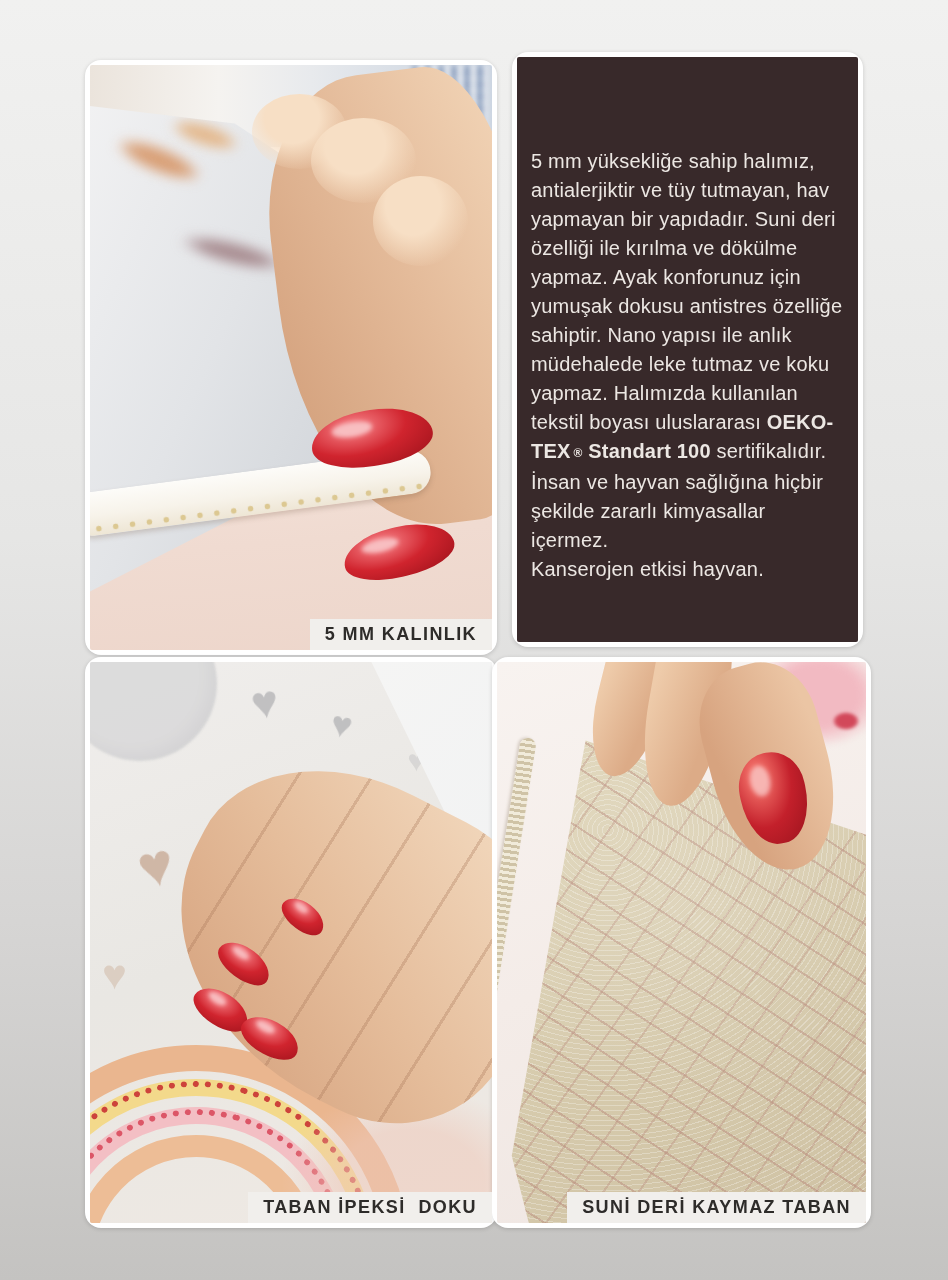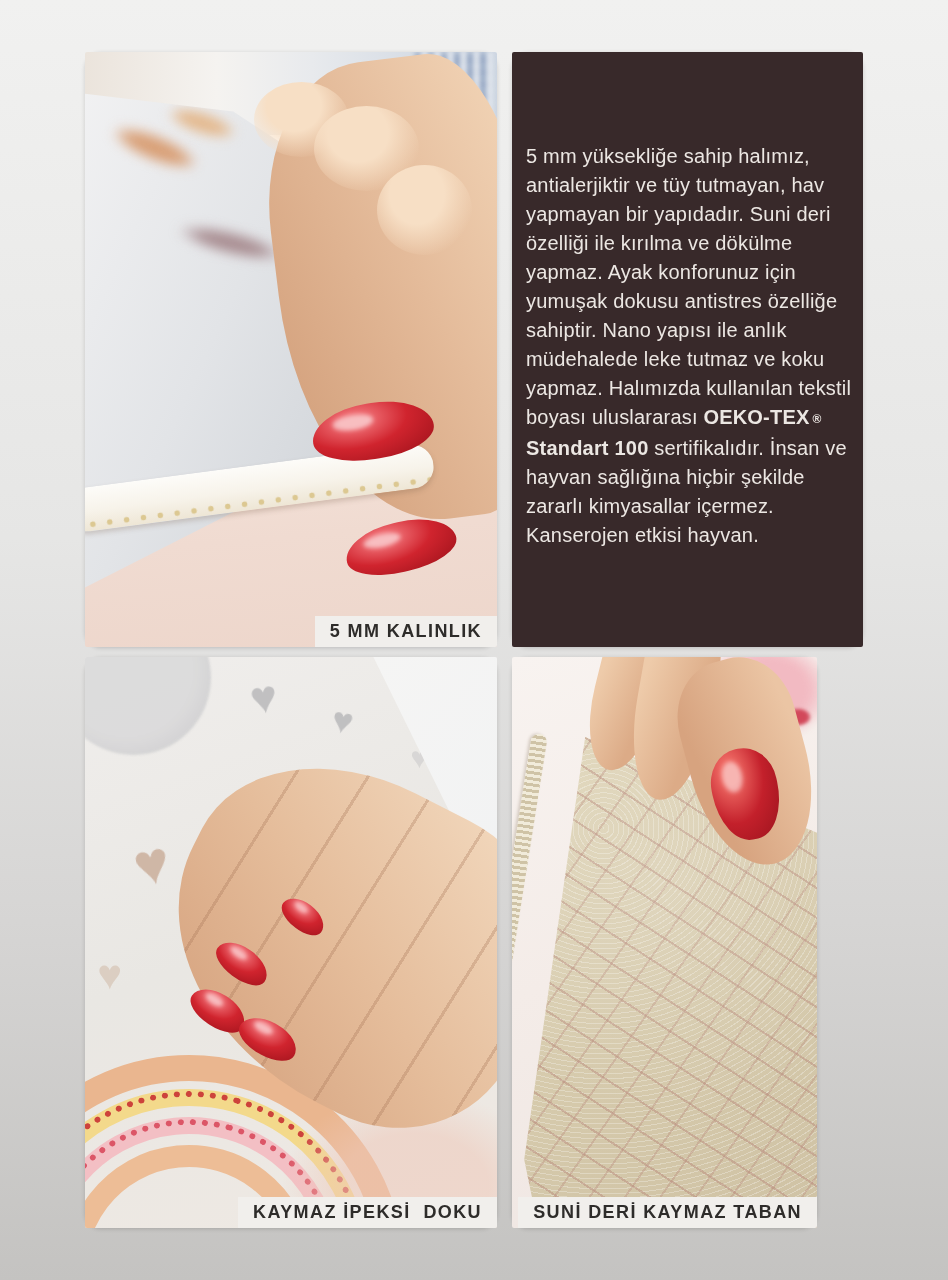--- a/index.html
+++ b/index.html
@@ -9,28 +9,29 @@
     position: relative;
     width: 948px; height: 1280px;
     overflow: hidden;
     background: linear-gradient(180deg, var(--page-bg-top,#f1f1f0) 0%, #e6e6e5 42%, #d6d5d4 72%, var(--page-bg-bottom,#c4c3c1) 100%);
   }
 
   
   .cell {
     position: absolute;
     background: #ffffff;
+    padding: 5px;
     box-sizing: border-box;
     border-radius: 16px;
     box-shadow: 0 1px 4px rgba(0,0,0,.16);
   }
-  .c1 { left: 85px;  top: 52px;  width: 412px; height: 595px; text-align: center; }
+  .c1 { left: 85px;  top: 60px;  width: 412px; height: 595px; text-align: center; }
   .c2 { left: 512px; top: 52px;  width: 351px; height: 595px; }
   .c3 { left: 85px;  top: 657px; width: 412px; height: 571px; }
-  .c4 { left: 512px; top: 657px; width: 305px; height: 571px; }
+  .c4 { left: 492px; top: 657px; width: 379px; height: 571px; }
 
   .ph {
     position: relative;
     width: 100%; height: 100%;
     overflow: hidden;
     border-radius: 2px;
   }
   .layer { position:absolute; }
 
   
@@ -224,21 +225,21 @@
         <div class="dotring d1"></div>
         <div class="dotring d2"></div>
       </div>
       <div class="layer p3-sheen"></div>
       <div class="layer p3-corner"></div>
       <div class="layer p3-hand"></div>
       <div class="nail p3-n1"></div>
       <div class="nail p3-n2"></div>
       <div class="nail p3-n3"></div>
       <div class="nail p3-n4"></div>
-      <div class="caption"><span>KAYMAZ İPEKSİ  DOKU</span></div>
+      <div class="caption"><span>TABAN İPEKSİ  DOKU</span></div>
     </div>
   </section>
 
   <section class="cell c4">
     <div class="ph">
       <div class="layer p4-base"></div>
       <div class="layer p4-pink"></div>
       <div class="layer p4-red"></div>
       <div class="layer p4-back"></div>
       <div class="layer p4-serge"></div>

